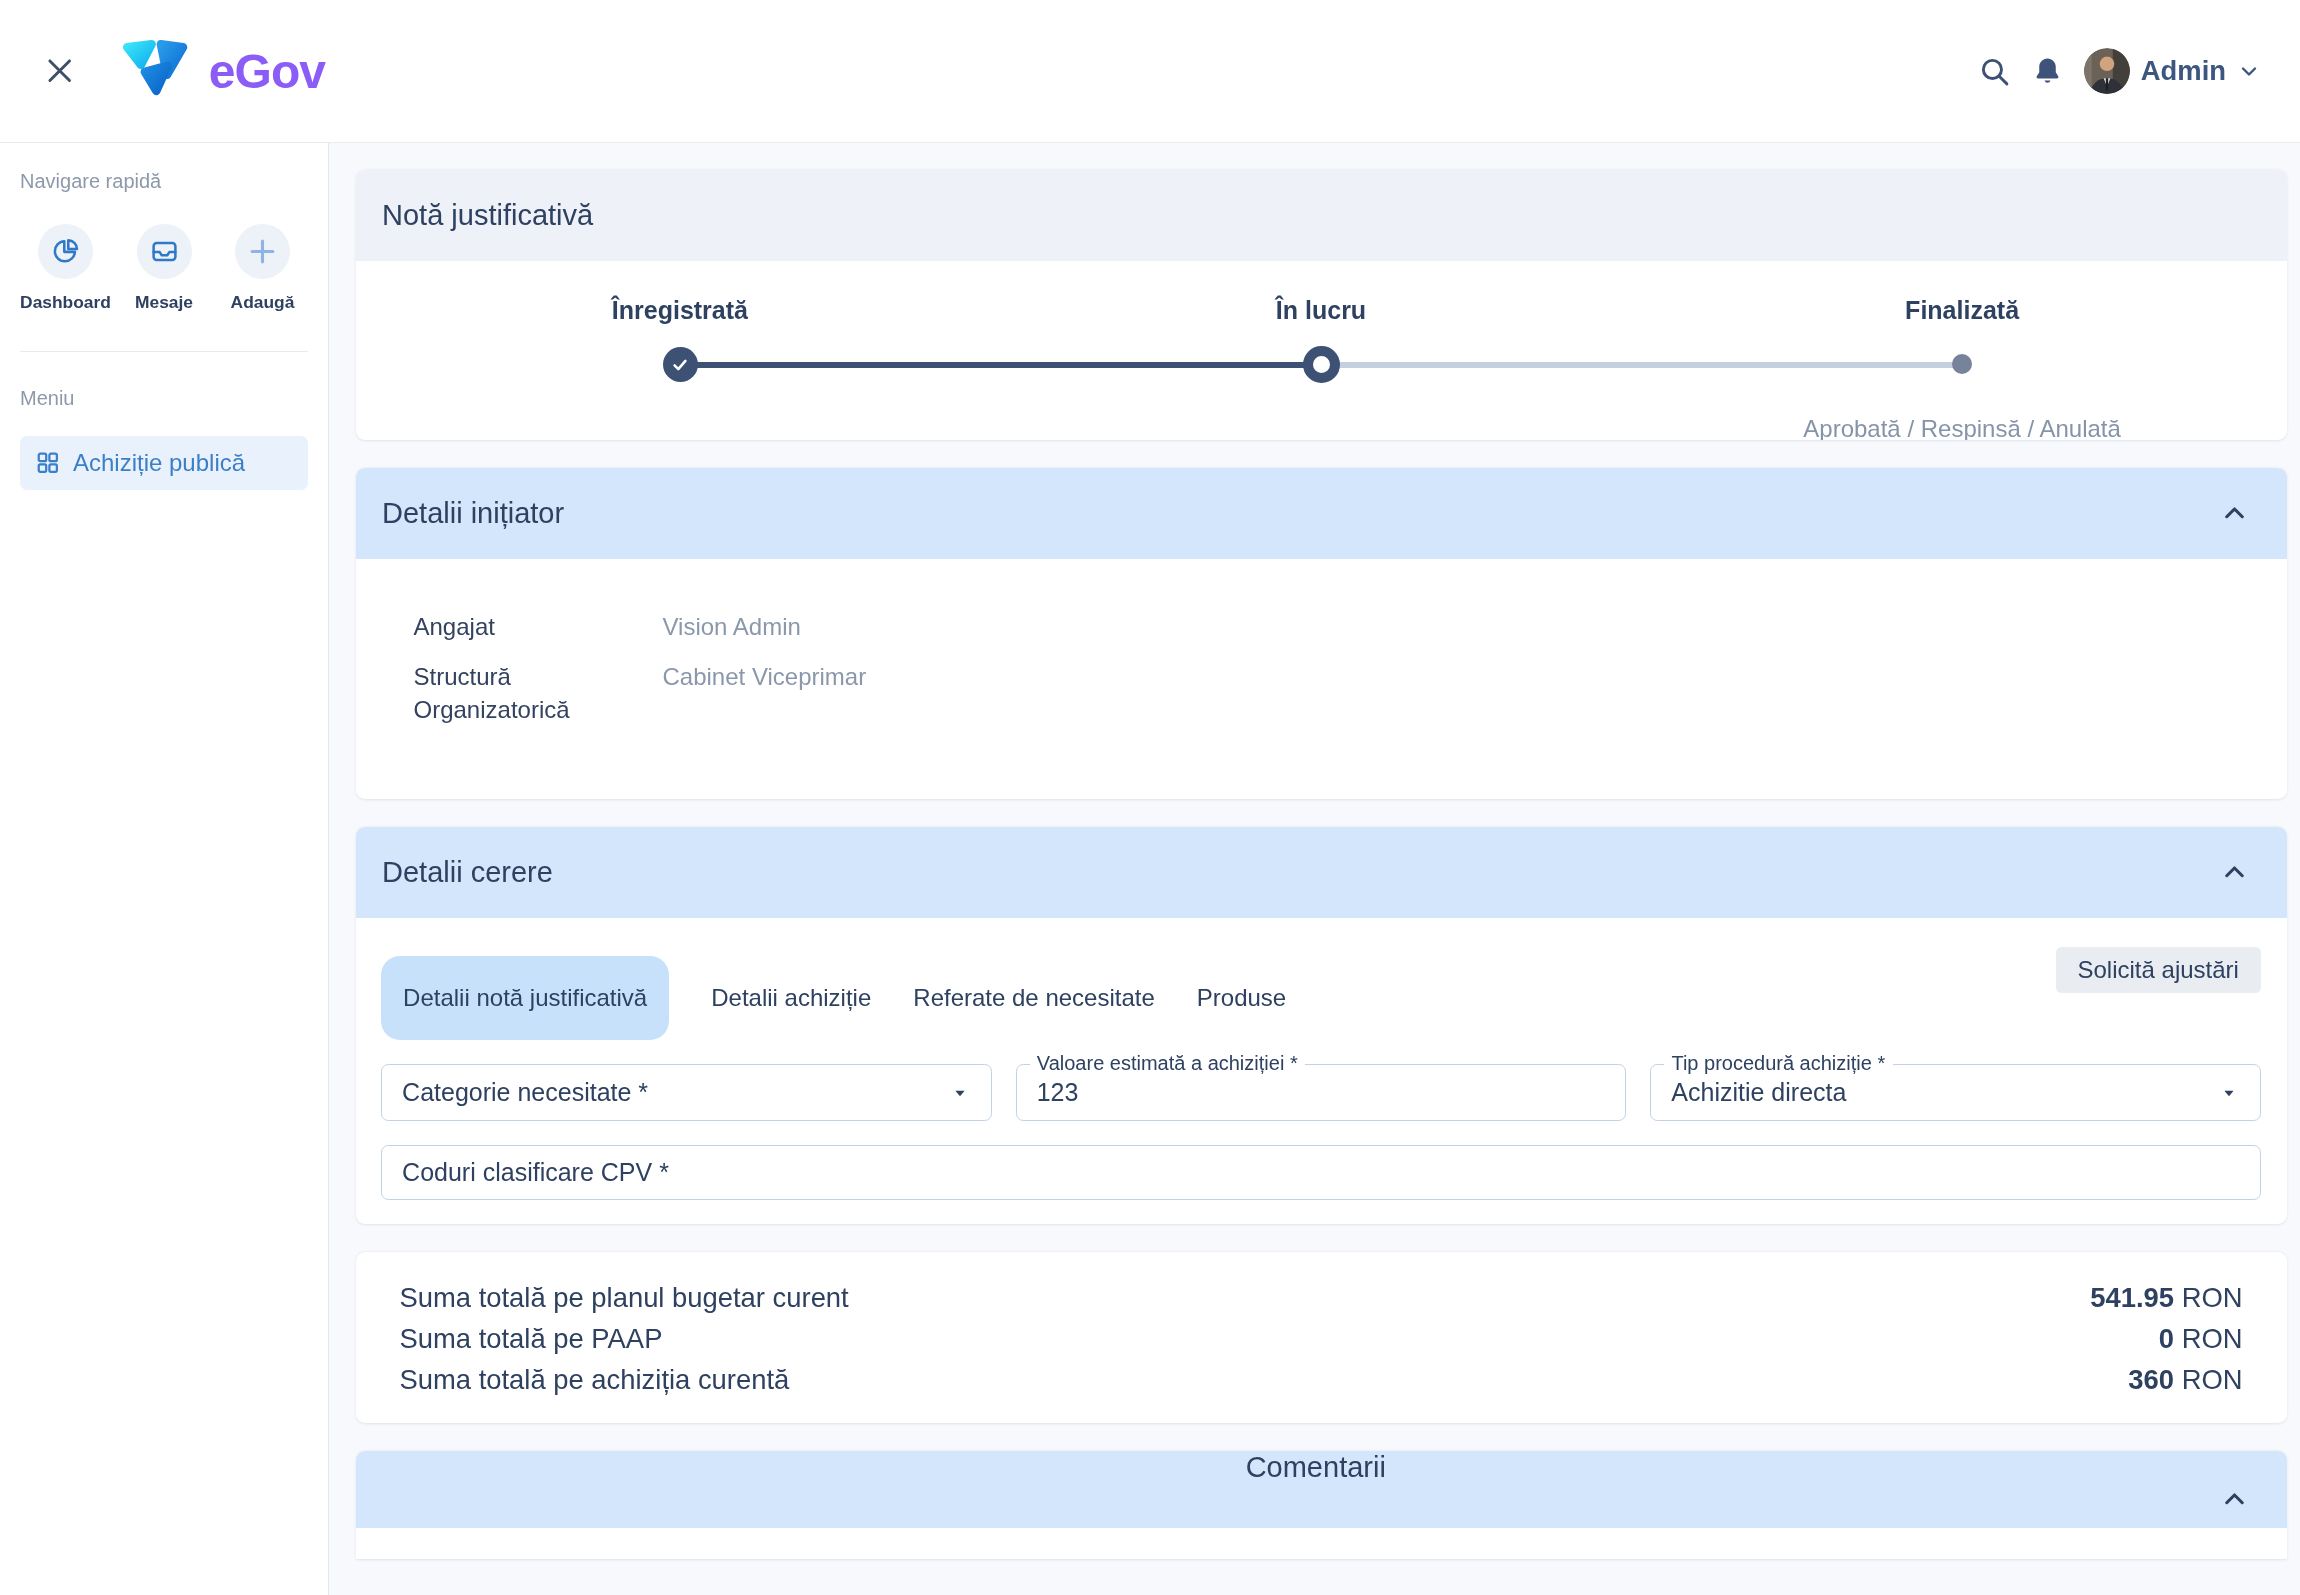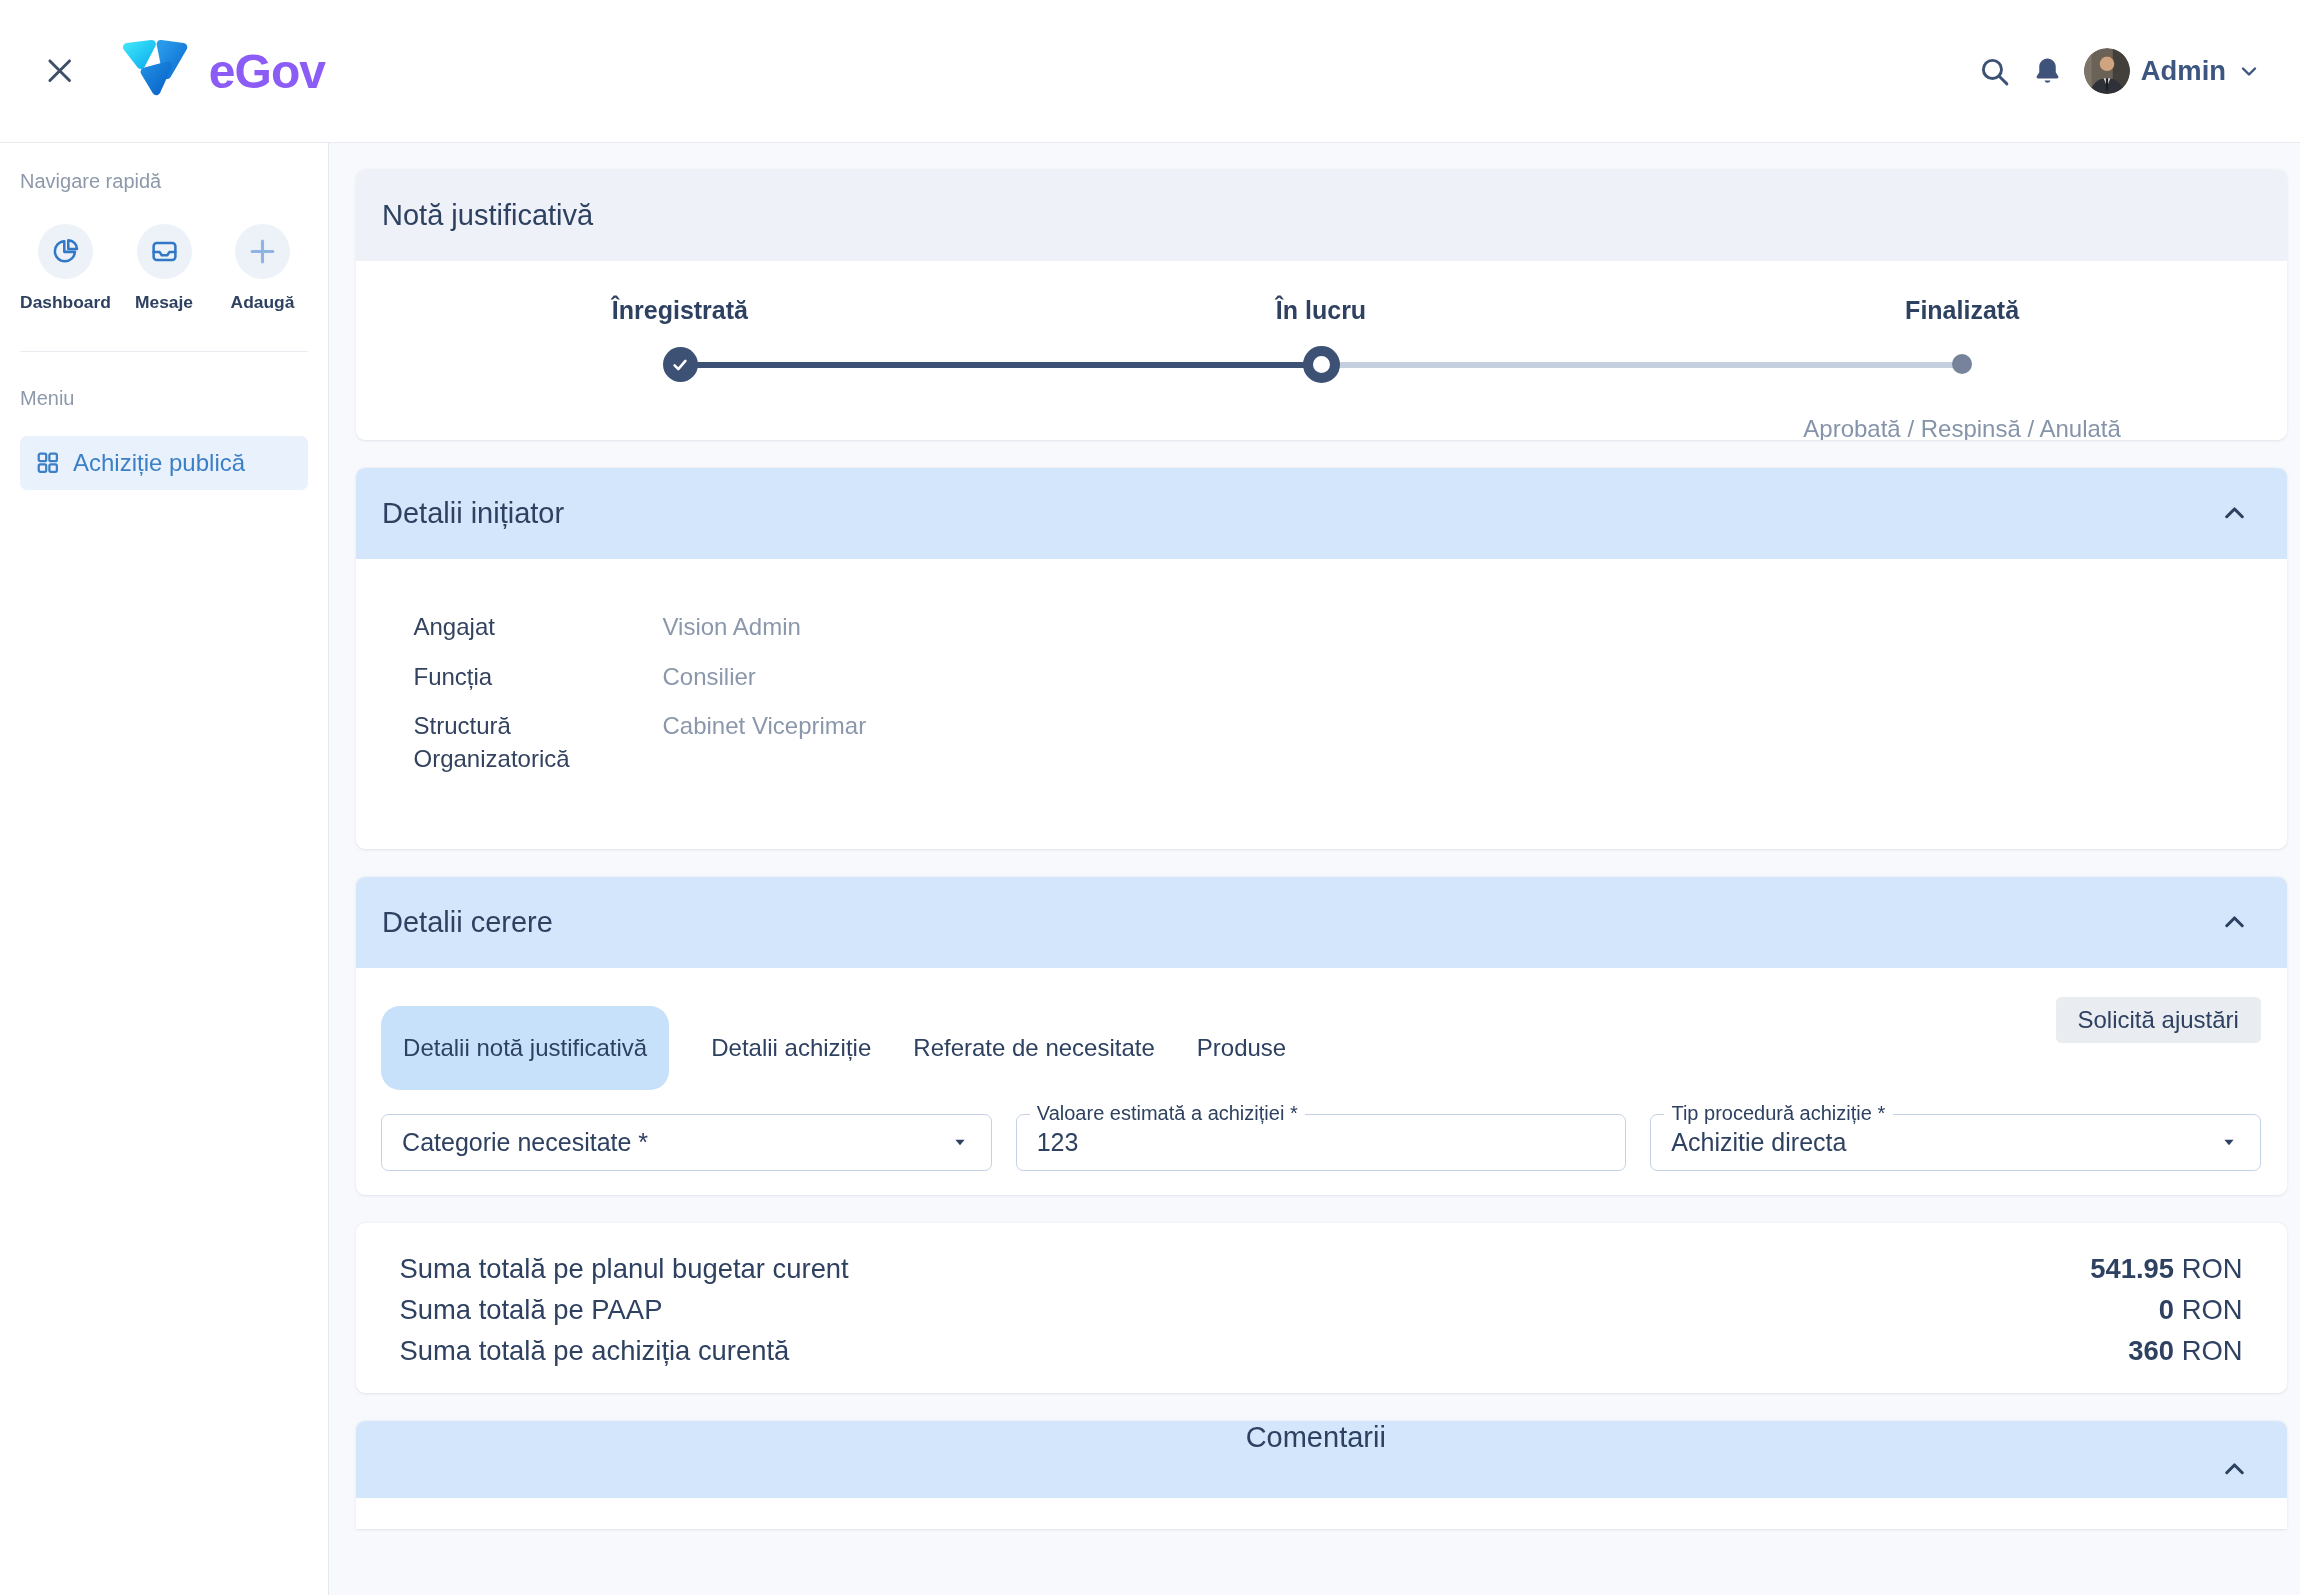--- a/index.html
+++ b/index.html
@@ -240,24 +240,20 @@
               <path d="M6 14.5 l6-6 6 6"></path>
             </svg>
         </span>
       </div>
       <div class="init-body">
         <div class="init-row">
           <span class="init-label">Angajat</span>
           <span class="init-value">Vision Admin</span>
         </div>
         <div class="init-row">
-          <span class="init-label">Funcția</span>
-          <span class="init-value">Consilier</span>
-        </div>
-        <div class="init-row">
           <span class="init-label">Structură Organizatorică</span>
           <span class="init-value">Cabinet Viceprimar</span>
         </div>
       </div>
     </section>
 
     <section class="card">
       <div class="card-head blue">
         <span class="card-title">Detalii cerere</span>
         <span class="head-chevron">
@@ -291,20 +287,23 @@
           <div class="field">
             <span class="float-label">Tip procedură achiziție *</span>
             <span class="field-text">Achizitie directa</span>
             <span class="caret">
               <svg width="22" height="22" viewBox="0 0 24 24" fill="#2e4161">
                   <path d="M7 9.5 l5 6 5-6 z"></path>
                 </svg>
             </span>
           </div>
         </div>
+        <div class="field full">
+          <span class="field-text">Coduri clasificare CPV *</span>
+        </div>
       </div>
     </section>
 
     <section class="card">
       <div class="totals">
         <div class="total-row">
           <span class="total-label">Suma totală pe planul bugetar curent</span>
           <span class="total-right"><b>541.95</b> <span>RON</span></span>
         </div>
         <div class="total-row">

